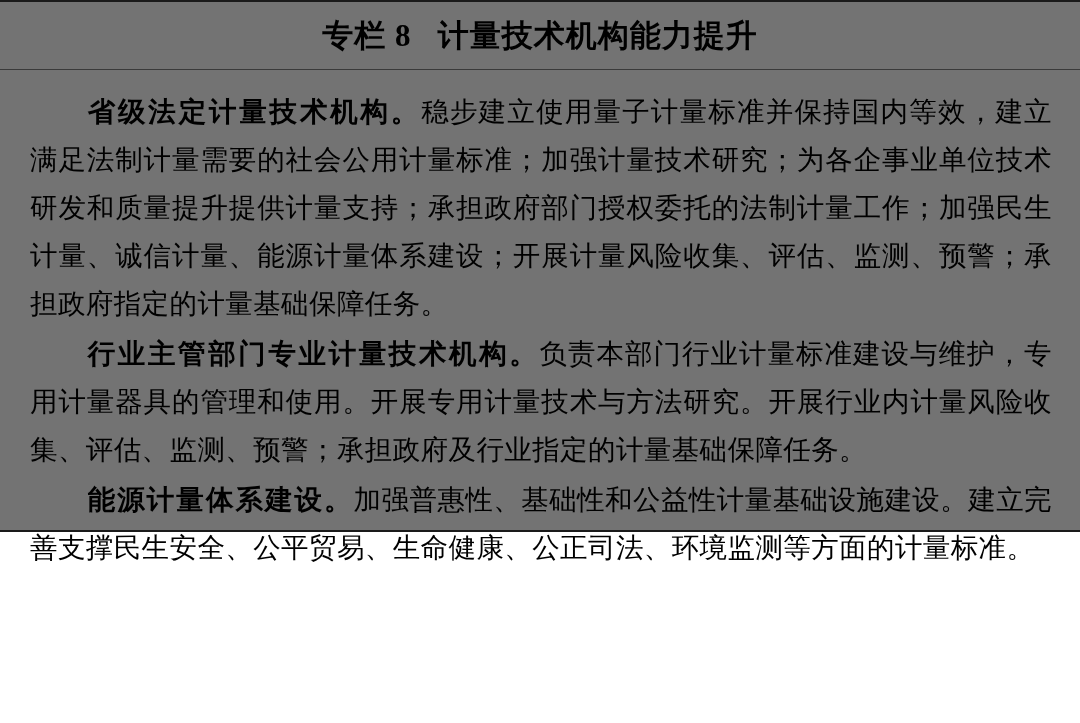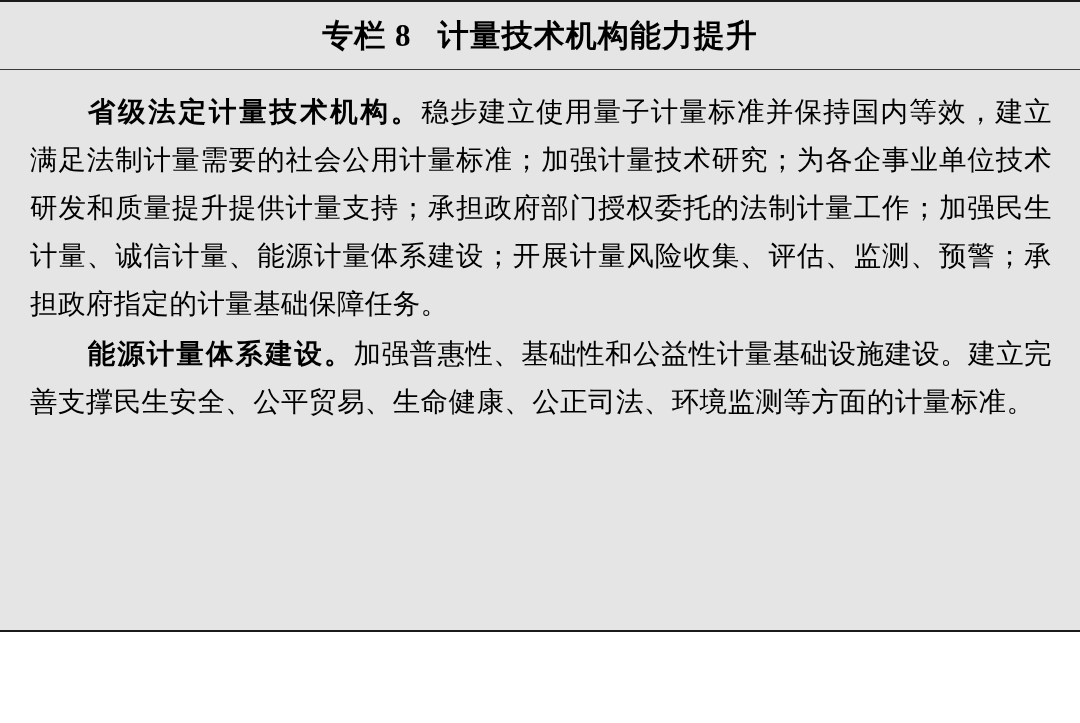--- a/index.html
+++ b/index.html
@@ -10,25 +10,25 @@
   body {
     width: 1080px;
     height: 723px;
     font-family: "Liberation Serif", "DejaVu Serif", serif;
     color: #000000;
     overflow: hidden;
   }
   .box {
     position: relative;
     width: 1080px;
-    height: 632px;
+    height: 532px;
     box-sizing: border-box;
     border-top: 2px solid #1a1a1a;
     border-bottom: 2px solid #1a1a1a;
-    background: #e5e5e5;
+    background: #737373;
   }
   .title-bar {
     height: 68px;
     box-sizing: border-box;
     border-bottom: 1px solid #3a3a3a;
     display: flex;
     align-items: center;
     justify-content: center;
   }
   .title {
@@ -62,19 +62,22 @@
   <div class="title-bar">
     <div class="title">专栏 8   计量技术机构能力提升</div>
   </div>
 
   <div class="body-area">
 
     <p class="para">
       <span class="lead">省级法定计量技术机构。</span><span>稳步建立使用量子计量标准并保持国内等效，建立满足法制计量需要的社会公用计量标准；加强计量技术研究；为各企事业单位技术研发和质量提升提供计量支持；承担政府部门授权委托的法制计量工作；加强民生计量、诚信计量、能源计量体系建设；开展计量风险收集、评估、监测、预警；承担政府指定的计量基础保障任务。</span>
     </p>
 
+    <p class="para">
+      <span class="lead">行业主管部门专业计量技术机构。</span><span>负责本部门行业计量标准建设与维护，专用计量器具的管理和使用。开展专用计量技术与方法研究。开展行业内计量风险收集、评估、监测、预警；承担政府及行业指定的计量基础保障任务。</span>
+    </p>
 
     <p class="para">
       <span class="lead">能源计量体系建设。</span><span>加强普惠性、基础性和公益性计量基础设施建设。建立完善支撑民生安全、公平贸易、生命健康、公正司法、环境监测等方面的计量标准。</span>
     </p>
 
   </div>
 </div>
 
 </body></html>

